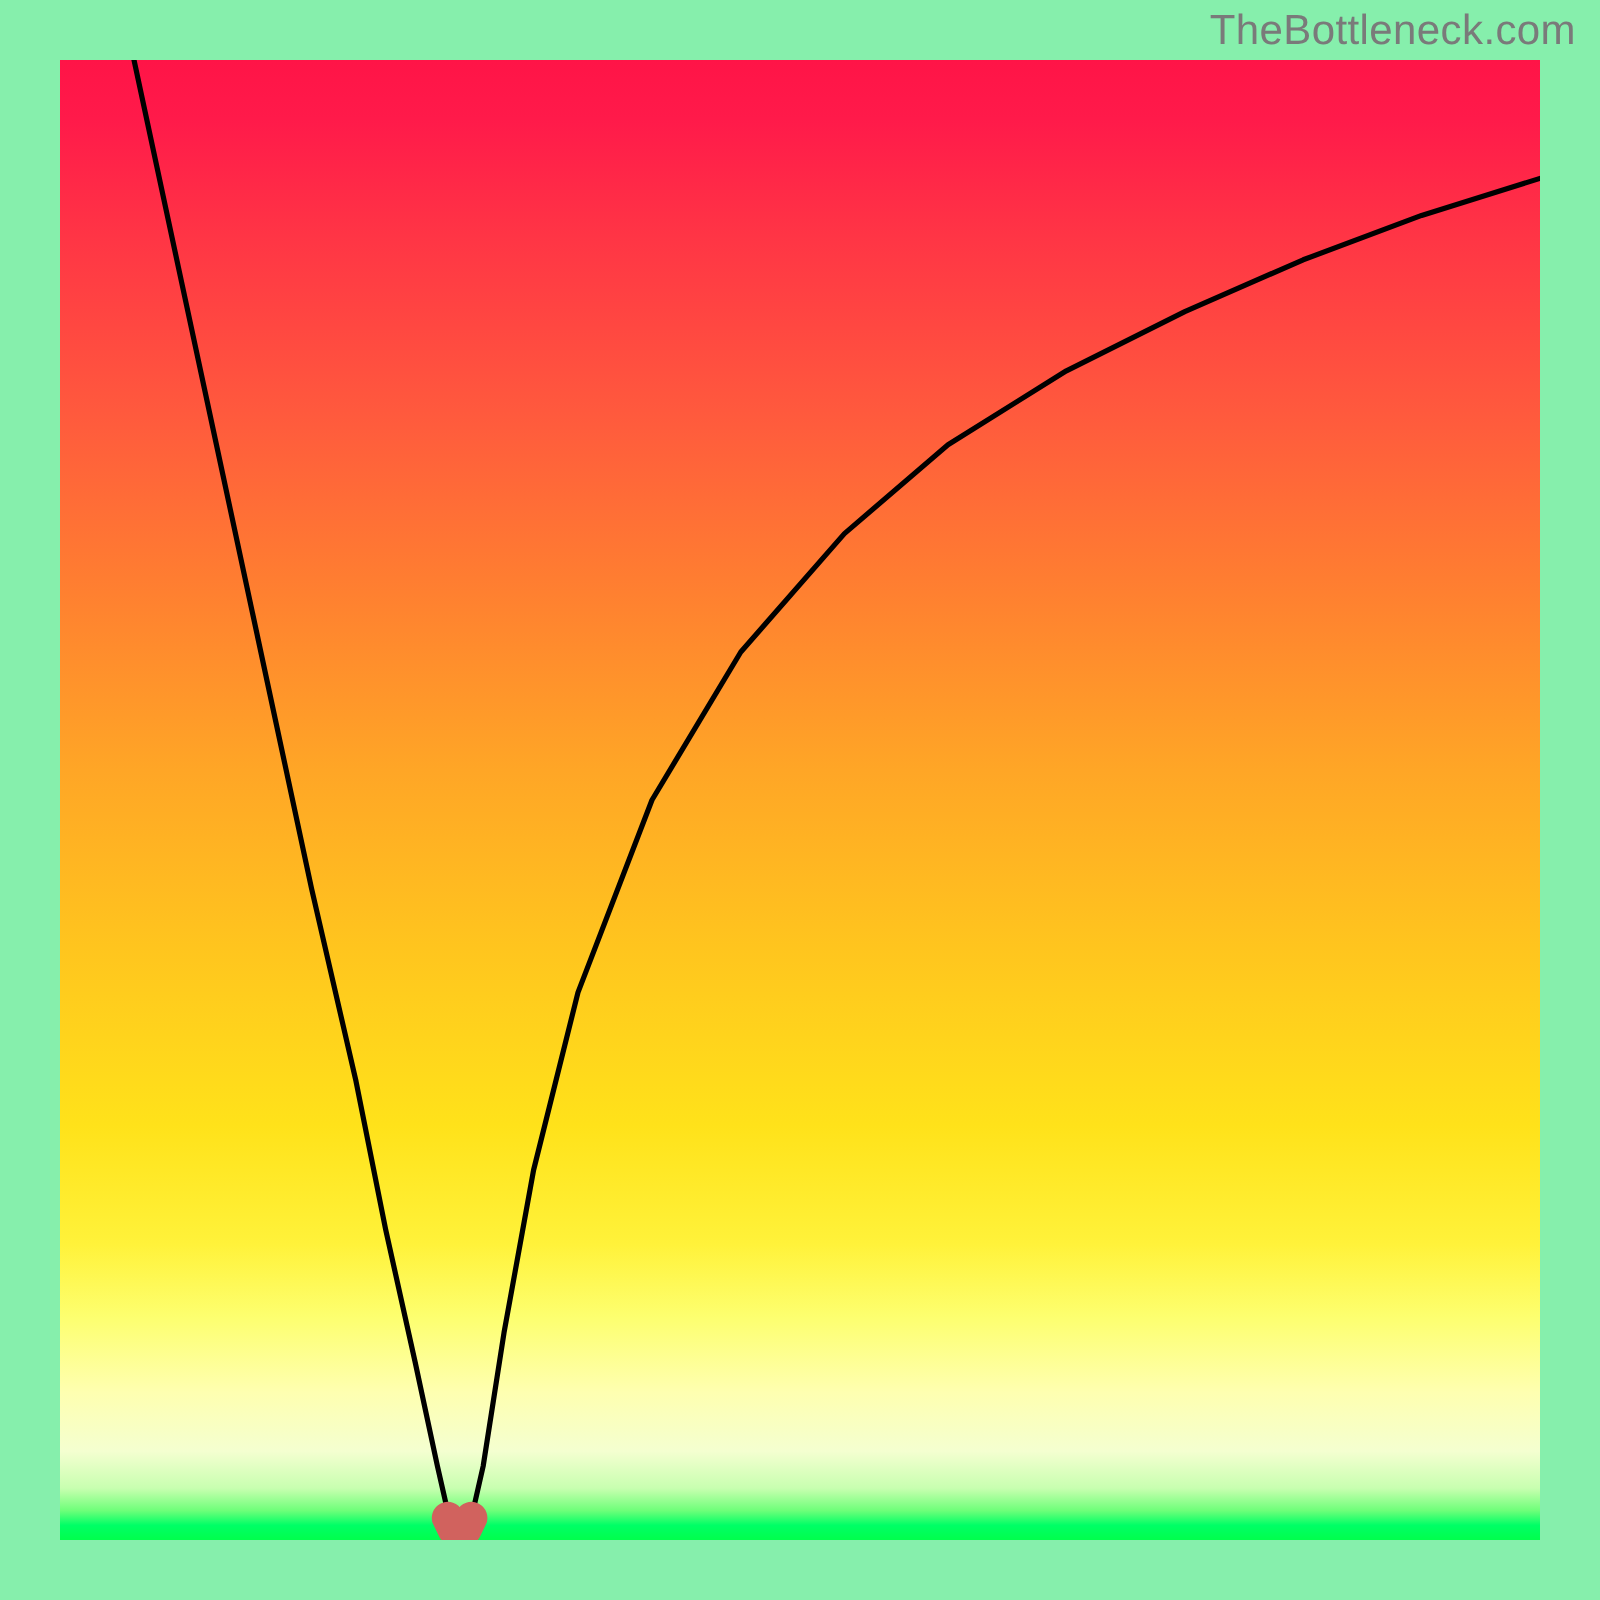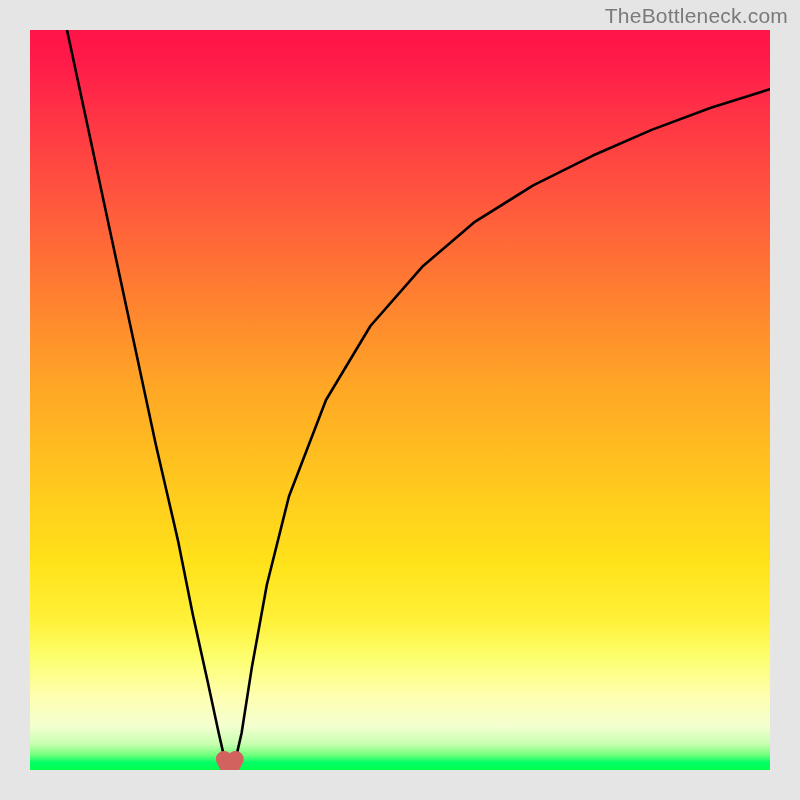--- a/index.html
+++ b/index.html
@@ -10,21 +10,21 @@
     overflow: hidden;
     background: #000;
     font-family: Arial, Helvetica, sans-serif;
   }
   .frame {
     position: absolute;
     top: 0;
     left: 0;
     width: 800px;
     height: 800px;
-    background: #e5e5e5;
+    background: #86efac;
   }
   .plot {
     position: absolute;
     top: 30px;
     left: 30px;
     width: 740px;
     height: 740px;
     
     background: linear-gradient(
       to bottom,

